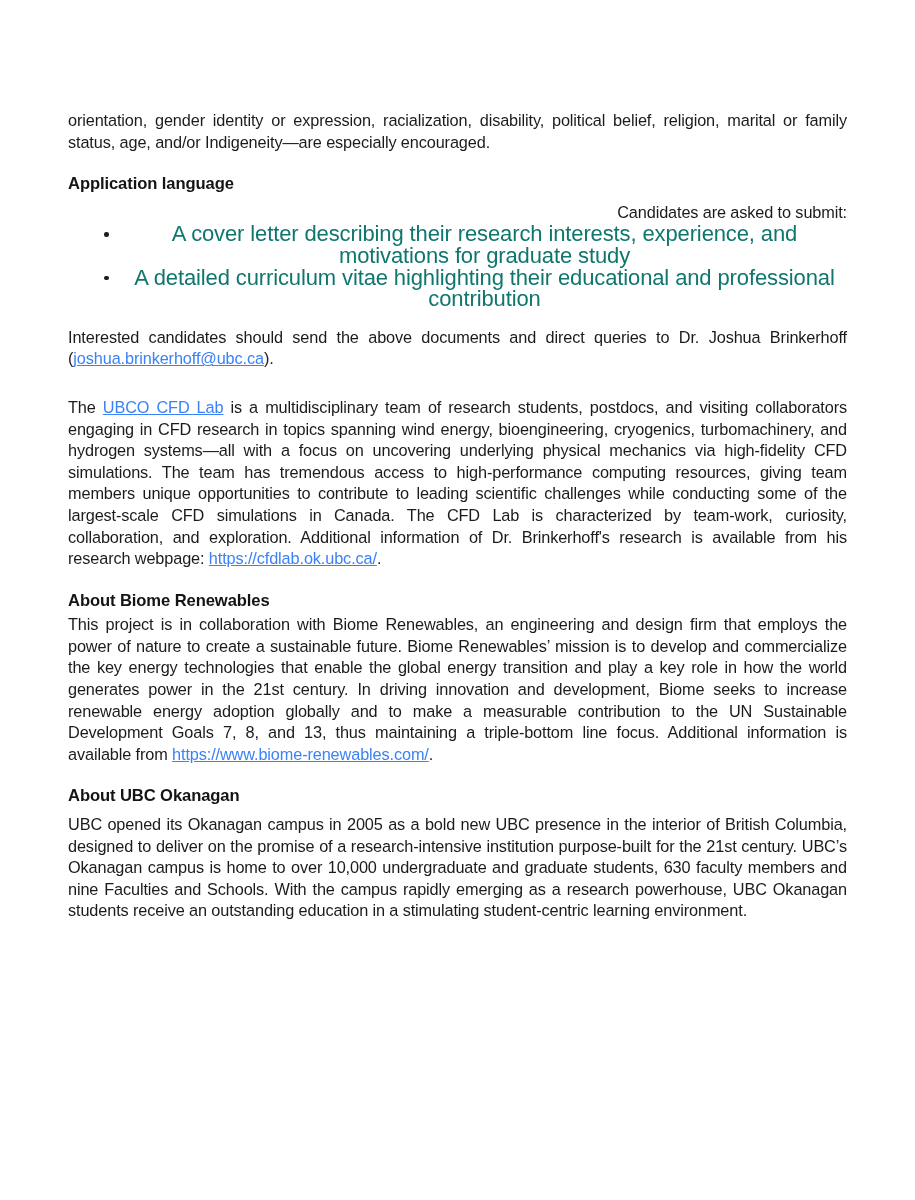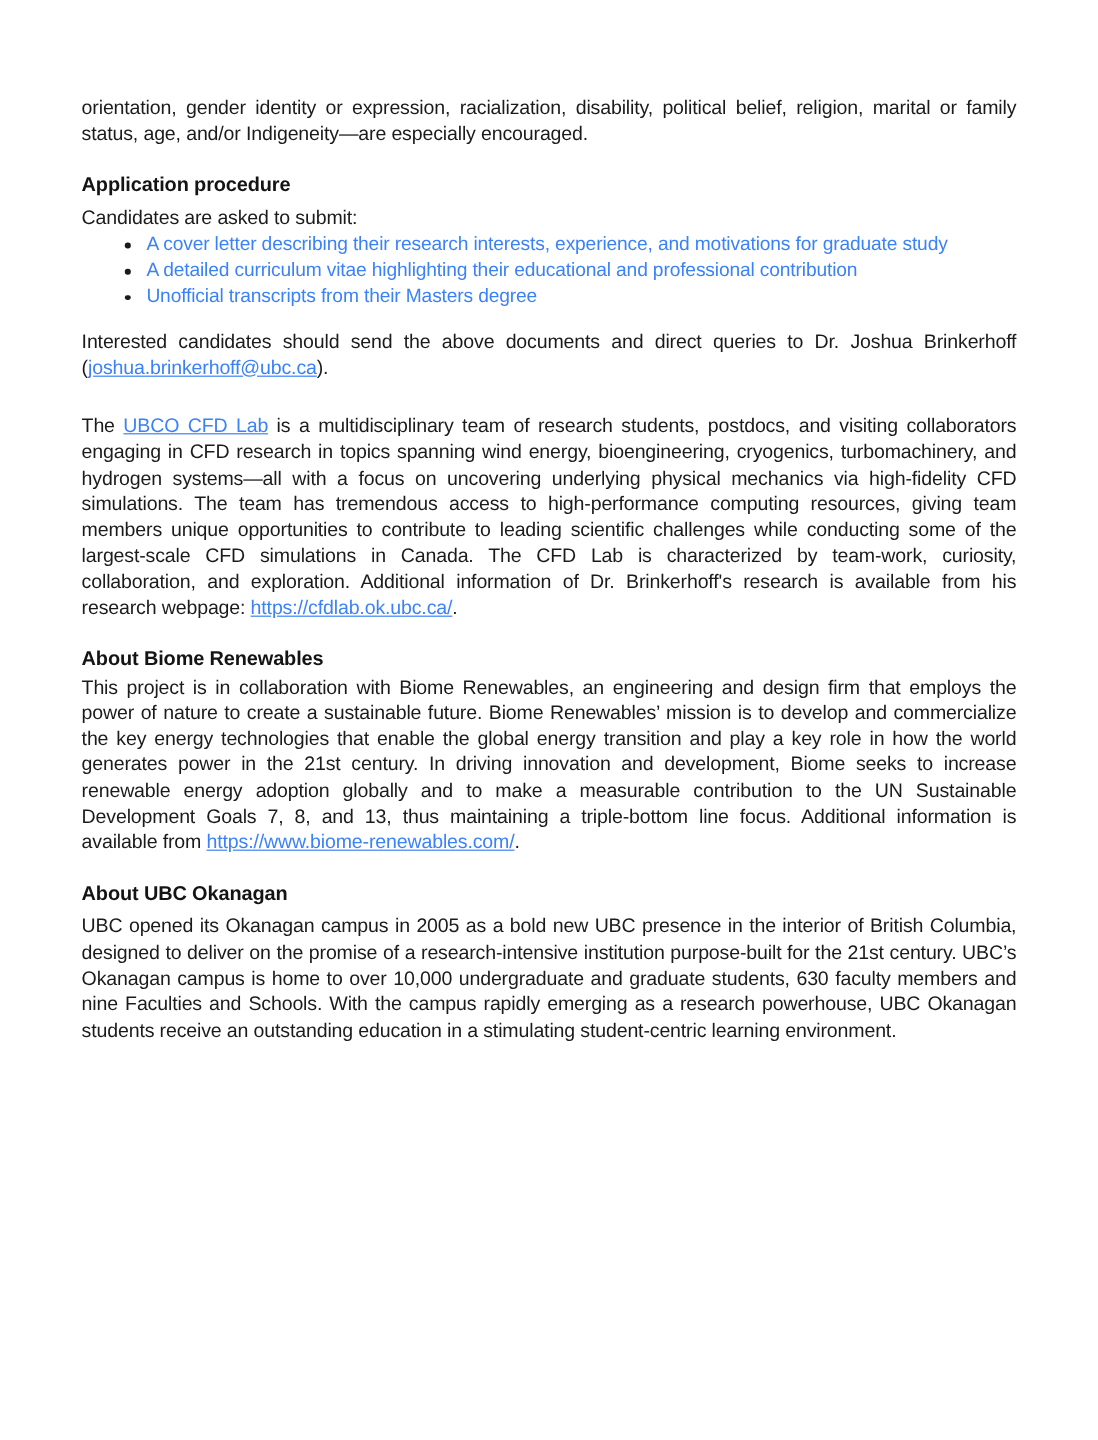--- a/index.html
+++ b/index.html
@@ -18,29 +18,30 @@
     position: relative;
     width: 915px;
     height: 1200px;
     background: #ffffff;
     box-sizing: border-box;
     overflow: hidden;
   }
   .content {
     position: absolute;
     left: 68px;
-    top: 80px;
+    top: 110px;
     width: 779px;
   }
   p {
     margin: 0;
     font-size: 16.3px;
     line-height: 21.6px;
     letter-spacing: -0.12px;
     color: #1b1b1b;
+    text-align: right;
   }
   p.just {
     text-align: justify;
     text-justify: inter-word;
   }
   h2 {
     margin: 0;
     font-size: 16.6px;
     line-height: 21.6px;
     font-weight: bold;
@@ -53,25 +54,25 @@
   .gap-xs { height: 3px; }
 
   ul.bullets {
     margin: 0;
     padding: 0;
     list-style: none;
   }
   ul.bullets > li {
     position: relative;
     padding-left: 54px;
-    font-size: 16px;
+    font-size: 22px;
     line-height: 21.6px;
     letter-spacing: -0.12px;
-    color: #3b82f6;
-    text-align: left;
+    color: #0f766e;
+    text-align: center;
   }
   ul.bullets > li::before {
     content: "";
     position: absolute;
     left: 36px;
     top: 9px;
     width: 4.6px;
     height: 4.6px;
     border-radius: 50%;
     background: #1b1b1b;
@@ -86,30 +87,29 @@
 </head>
 <body>
 
 <div class="page">
   <div class="content">
 
     <p class="just">orientation, gender identity or expression, racialization, disability, political belief, religion, marital or family status, age, and/or Indigeneity—are especially encouraged.</p>
 
     <div class="gap-lg"></div>
 
-    <h2>Application procedure</h2>
+    <h2>Application language</h2>
 
     <div class="gap-sm"></div>
 
     <p>Candidates are asked to submit:</p>
 
     <ul class="bullets">
       <li>A cover letter describing their research interests, experience, and motivations for graduate study</li>
       <li>A detailed curriculum vitae highlighting their educational and professional contribution</li>
-      <li>Unofficial transcripts from their Masters degree</li>
     </ul>
 
     <div class="gap-md"></div>
 
     <p class="just"><span>Interested candidates should send the above documents and direct queries to Dr. Joshua Brinkerhoff (</span><a class="link" href="#">joshua.brinkerhoff@ubc.ca</a><span>).</span></p>
 
     <div class="gap-lg"></div>
 
 
     <div class="gap-sm"></div>

